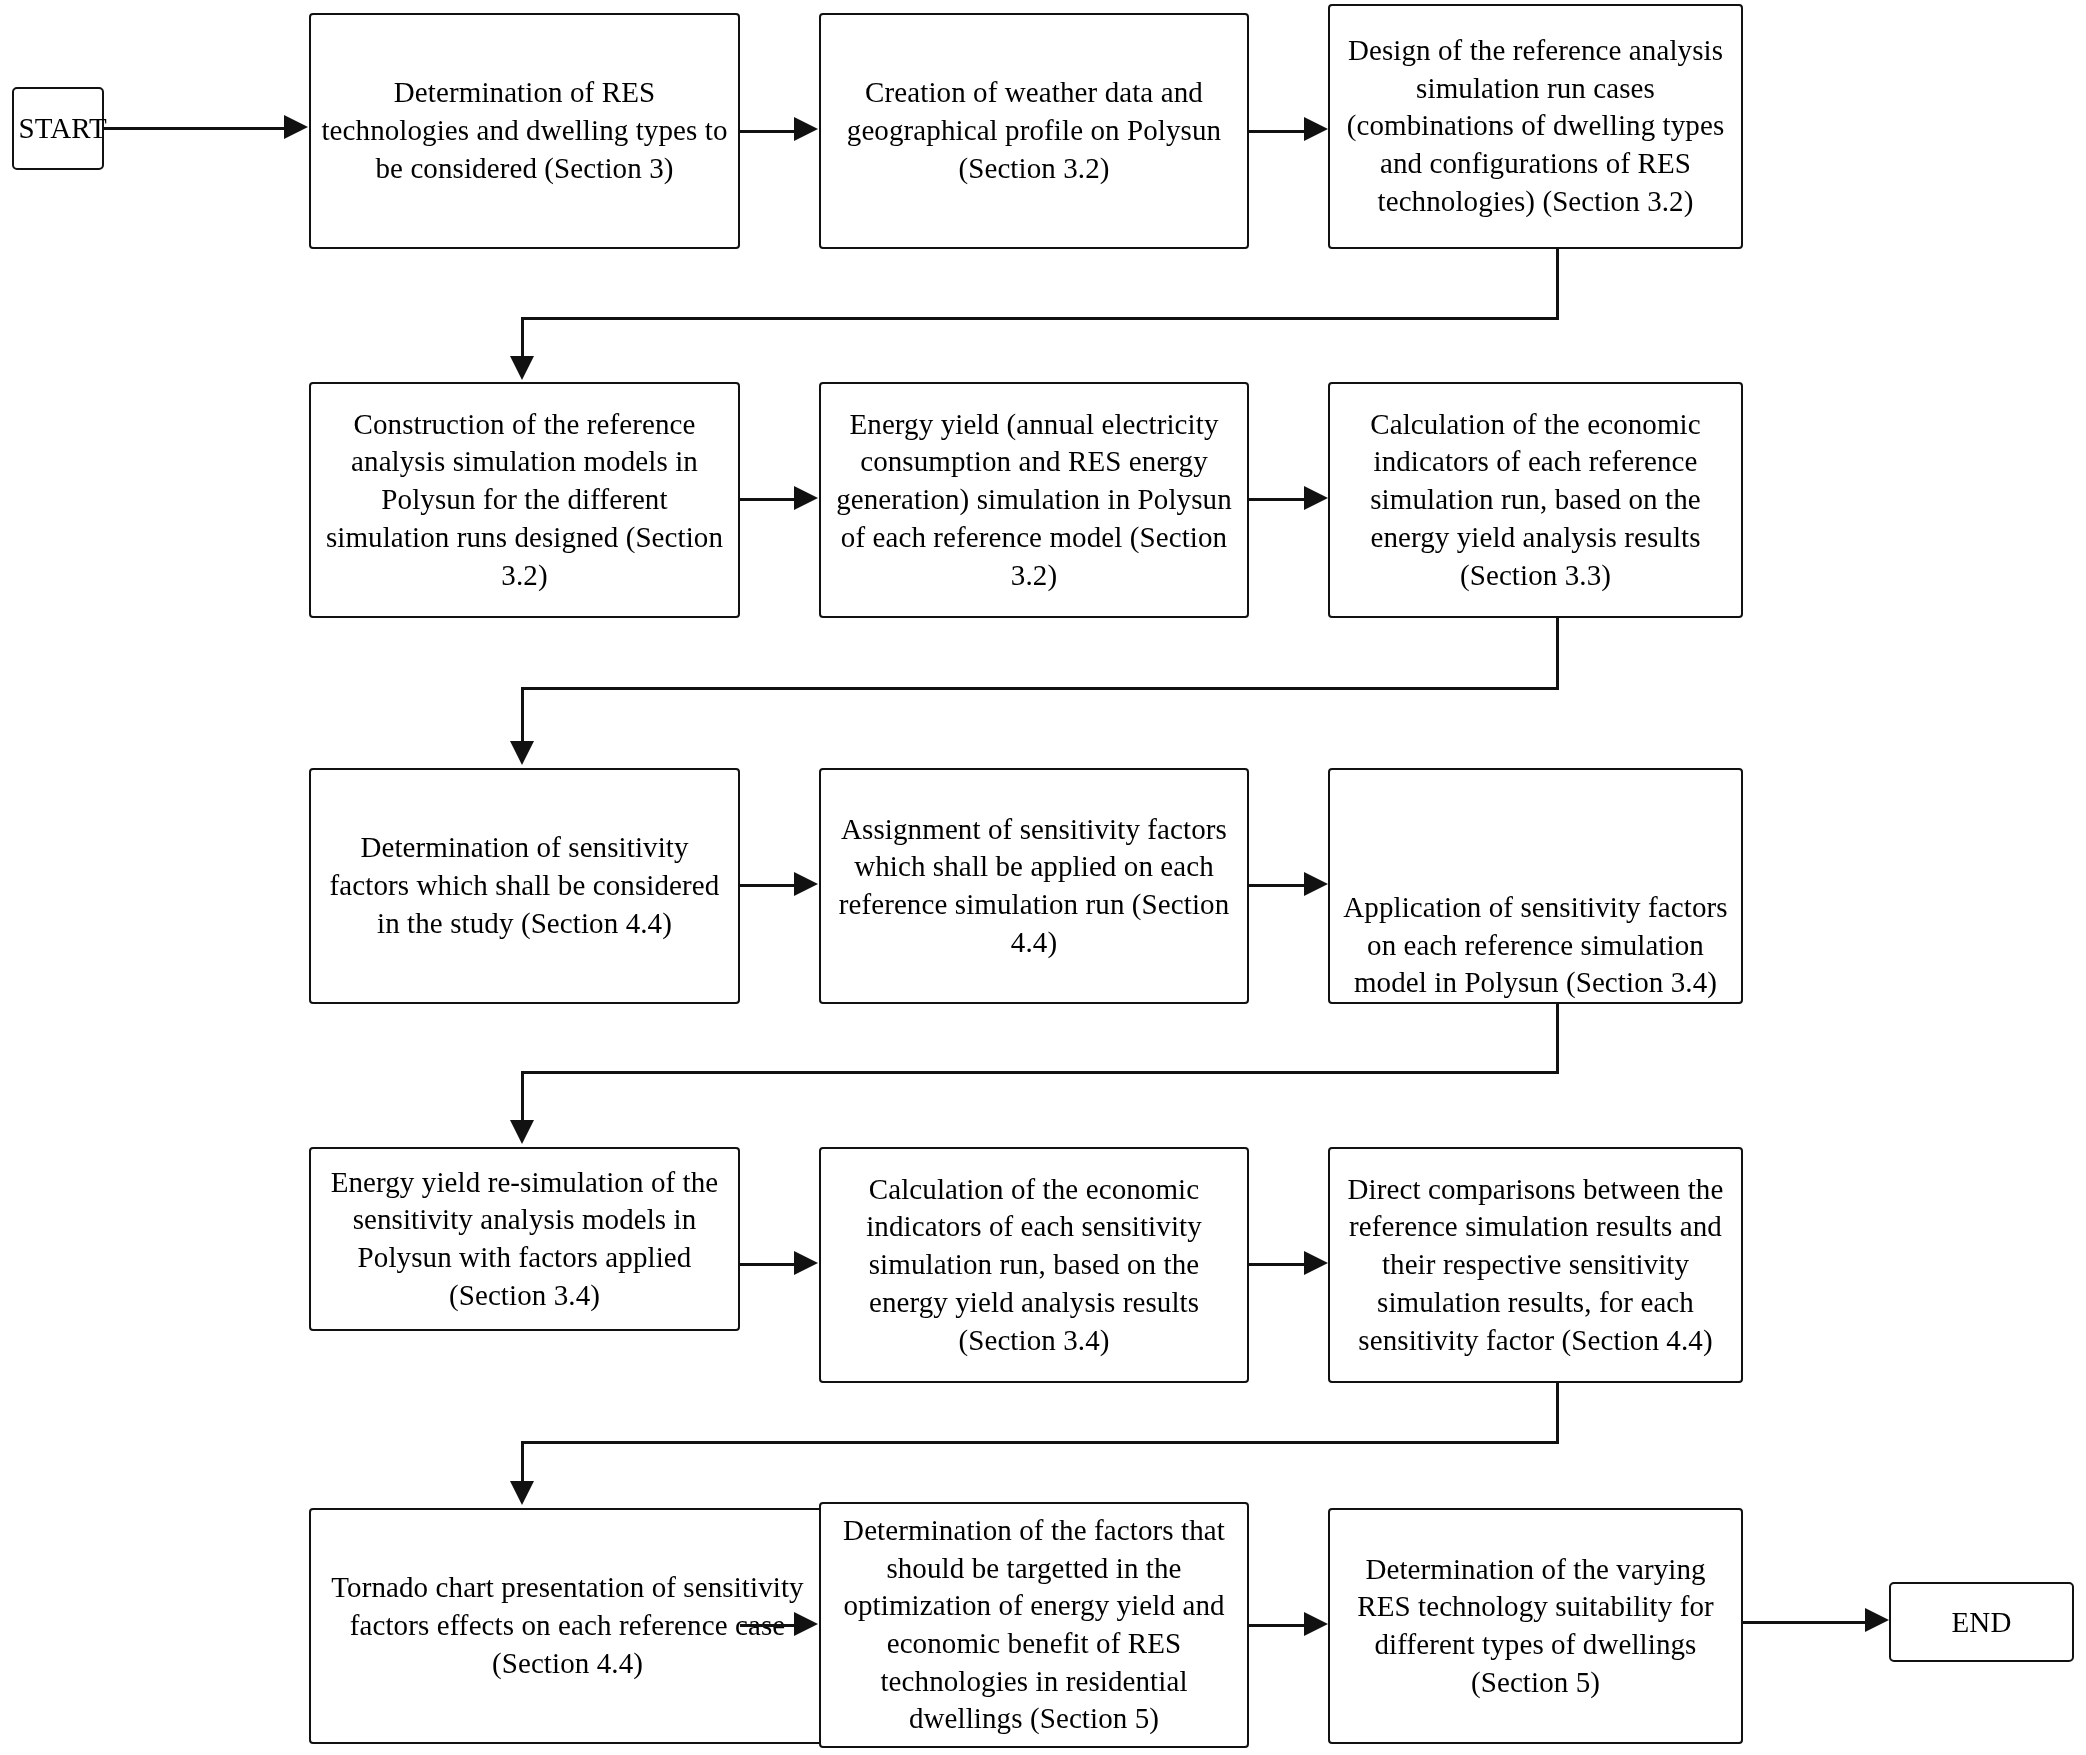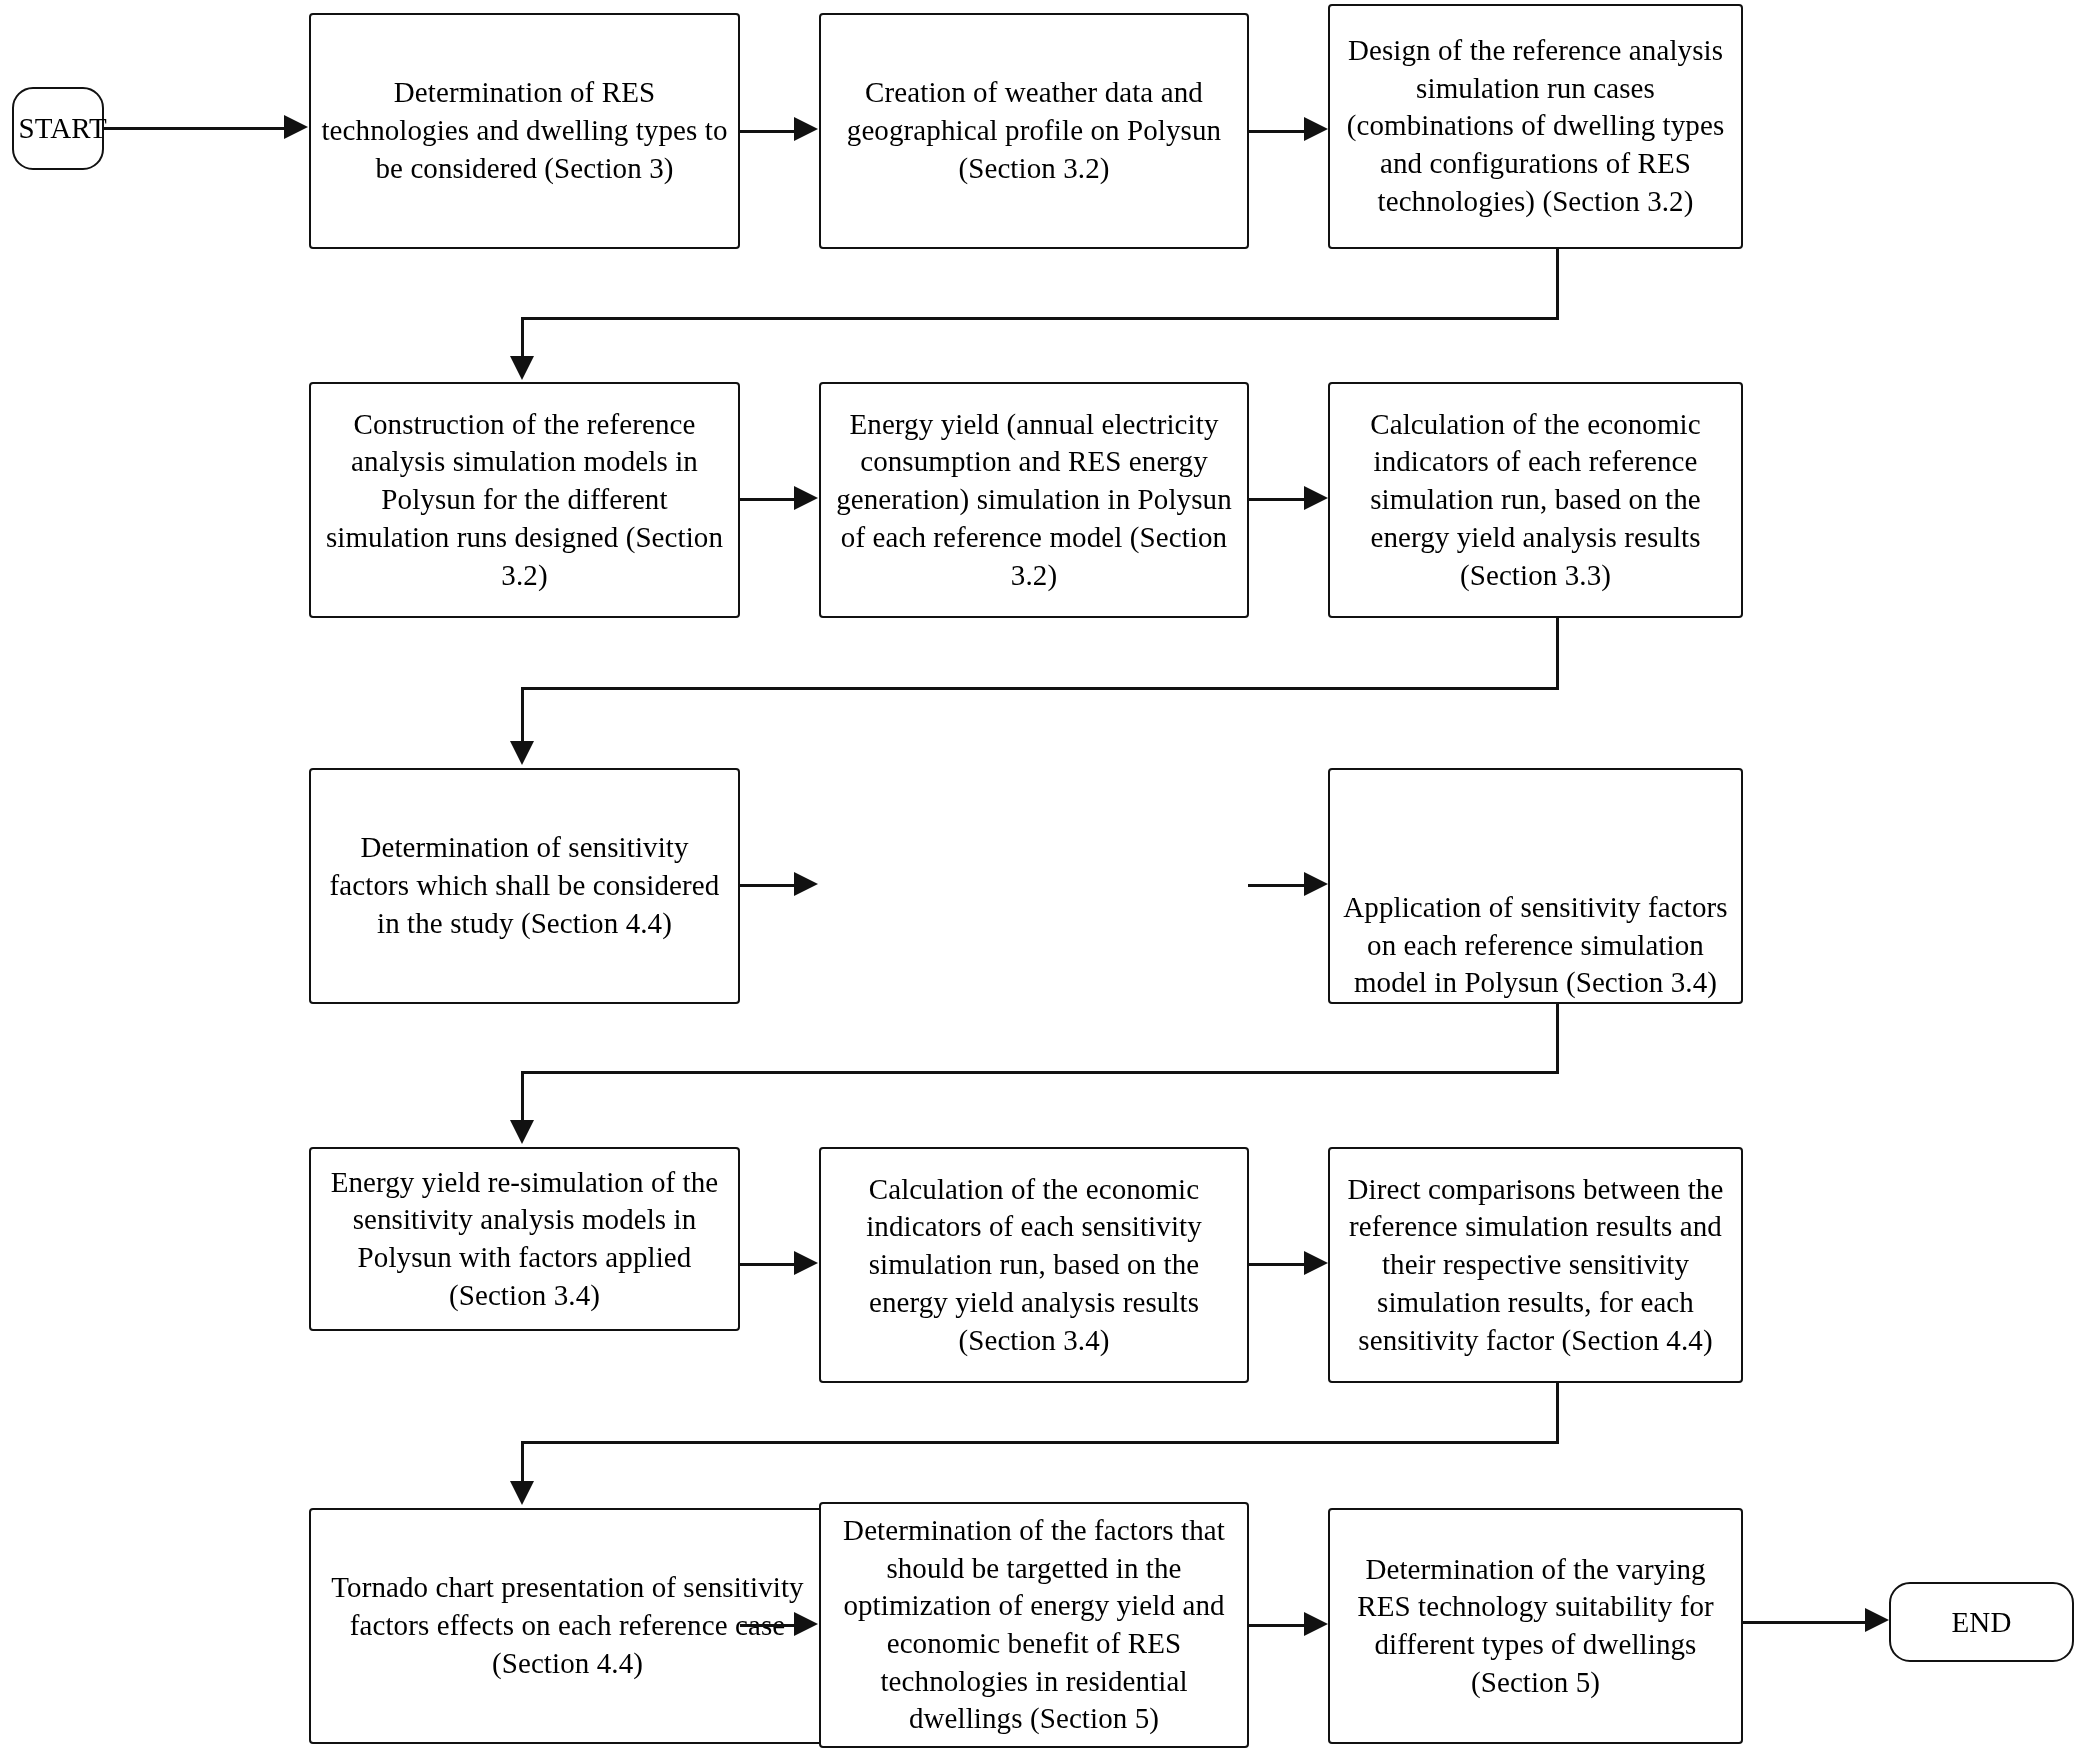--- a/index.html
+++ b/index.html
@@ -23,21 +23,21 @@
     display: flex;
     align-items: center;
     justify-content: center;
     text-align: center;
     color: #000000;
   }
   .process {
     border-radius: 4px;
   }
   .terminator {
-    border-radius: 21px;
+    border-radius: 5px;
     justify-content: flex-end;
   }
   .node .label {
     display: block;
     width: 100%;
     padding: 0 8.5px;
     box-sizing: border-box;
     font-size: 29px;
     line-height: 1.30;
     letter-spacing: 0.1px;
@@ -102,20 +102,23 @@
   </div>
 
   <div class="node process" style="left:1328px; top:382px; width:415px; height:236px;">
     <span class="label">Calculation of the economic indicators of each reference simulation run, based on the energy yield analysis results (Section 3.3)</span>
   </div>
 
   <div class="node process" style="left:309px; top:768px; width:431px; height:236px;">
     <span class="label">Determination of sensitivity factors which shall be considered in the study (Section 4.4)</span>
   </div>
 
+  <div class="node process" style="left:819px; top:768px; width:430px; height:236px;">
+    <span class="label">Assignment of sensitivity factors which shall be applied on each reference simulation run (Section 4.4)</span>
+  </div>
 
   <div class="node process" style="left:1328px; top:768px; width:415px; height:236px;align-items:flex-end;">
     <span class="label">Application of sensitivity factors on each reference simulation model in Polysun (Section 3.4)</span>
   </div>
 
   <div class="node process" style="left:309px; top:1147px; width:431px; height:184px;">
     <span class="label">Energy yield re-simulation of the sensitivity analysis models in Polysun with factors applied (Section 3.4)</span>
   </div>
 
   <div class="node process" style="left:819px; top:1147px; width:430px; height:236px;">

